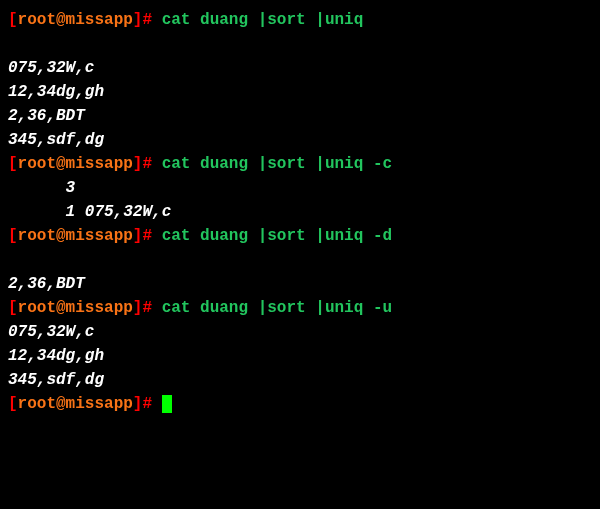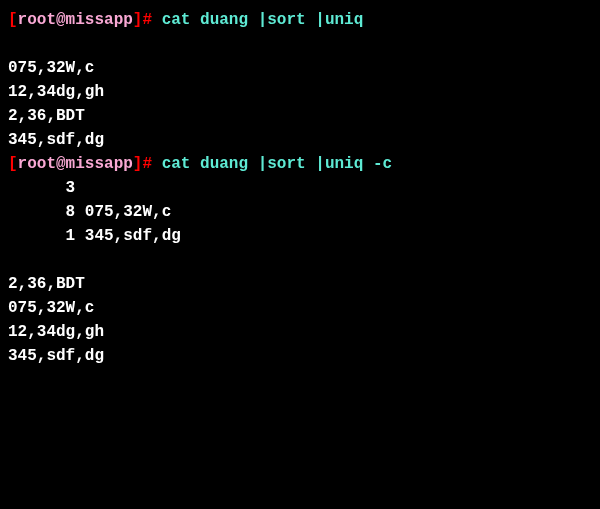--- a/index.html
+++ b/index.html
@@ -12,44 +12,46 @@
     color: #ffffff;
     width: 600px;
     height: 509px;
     box-sizing: border-box;
     font-weight: bold;
   }
   .line {
     white-space: pre;
   }
   .bracket { color: #ff0000; }
-  .userhost { color: #f9a8d4; }
+  .userhost { color: #f97316; }
   .hash { color: #ff0000; }
-  .cmd { color: #5eead4; }
-  .out { color: #ffffff; }
+  .cmd { color: #22c55e; }
+  .out { color: #ffffff; font-style: italic; }
   .cursor {
     display: inline-block;
     width: 10px;
     height: 18px;
     background: #00ff00;
     vertical-align: text-bottom;
   }
 </style>
 </head>
 <body>
 
 <div id="terminal">
     <div class="line"><span><span class="bracket">[</span><span class="userhost">root@missapp</span><span class="bracket">]</span><span class="hash">#</span></span><span class="cmd"> cat duang |sort |uniq</span></div>
     <div class="line out">&nbsp;</div>
     <div class="line out">075,32W,c</div>
     <div class="line out">12,34dg,gh</div>
     <div class="line out">2,36,BDT</div>
     <div class="line out">345,sdf,dg</div>
     <div class="line"><span><span class="bracket">[</span><span class="userhost">root@missapp</span><span class="bracket">]</span><span class="hash">#</span></span><span class="cmd"> cat duang |sort |uniq -c</span></div>
     <div class="line out">      3</div>
-    <div class="line out">      8 075,32W,c</div>
-    <div class="line out">      1 345,sdf,dg</div>
+    <div class="line out">      1 075,32W,c</div>
+    <div class="line"><span><span class="bracket">[</span><span class="userhost">root@missapp</span><span class="bracket">]</span><span class="hash">#</span></span><span class="cmd"> cat duang |sort |uniq -d</span></div>
     <div class="line out">&nbsp;</div>
     <div class="line out">2,36,BDT</div>
+    <div class="line"><span><span class="bracket">[</span><span class="userhost">root@missapp</span><span class="bracket">]</span><span class="hash">#</span></span><span class="cmd"> cat duang |sort |uniq -u</span></div>
     <div class="line out">075,32W,c</div>
     <div class="line out">12,34dg,gh</div>
     <div class="line out">345,sdf,dg</div>
+    <div class="line"><span><span class="bracket">[</span><span class="userhost">root@missapp</span><span class="bracket">]</span><span class="hash">#</span></span><span> </span><span class="cursor"></span></div>
   </div>
 
 </body></html>

